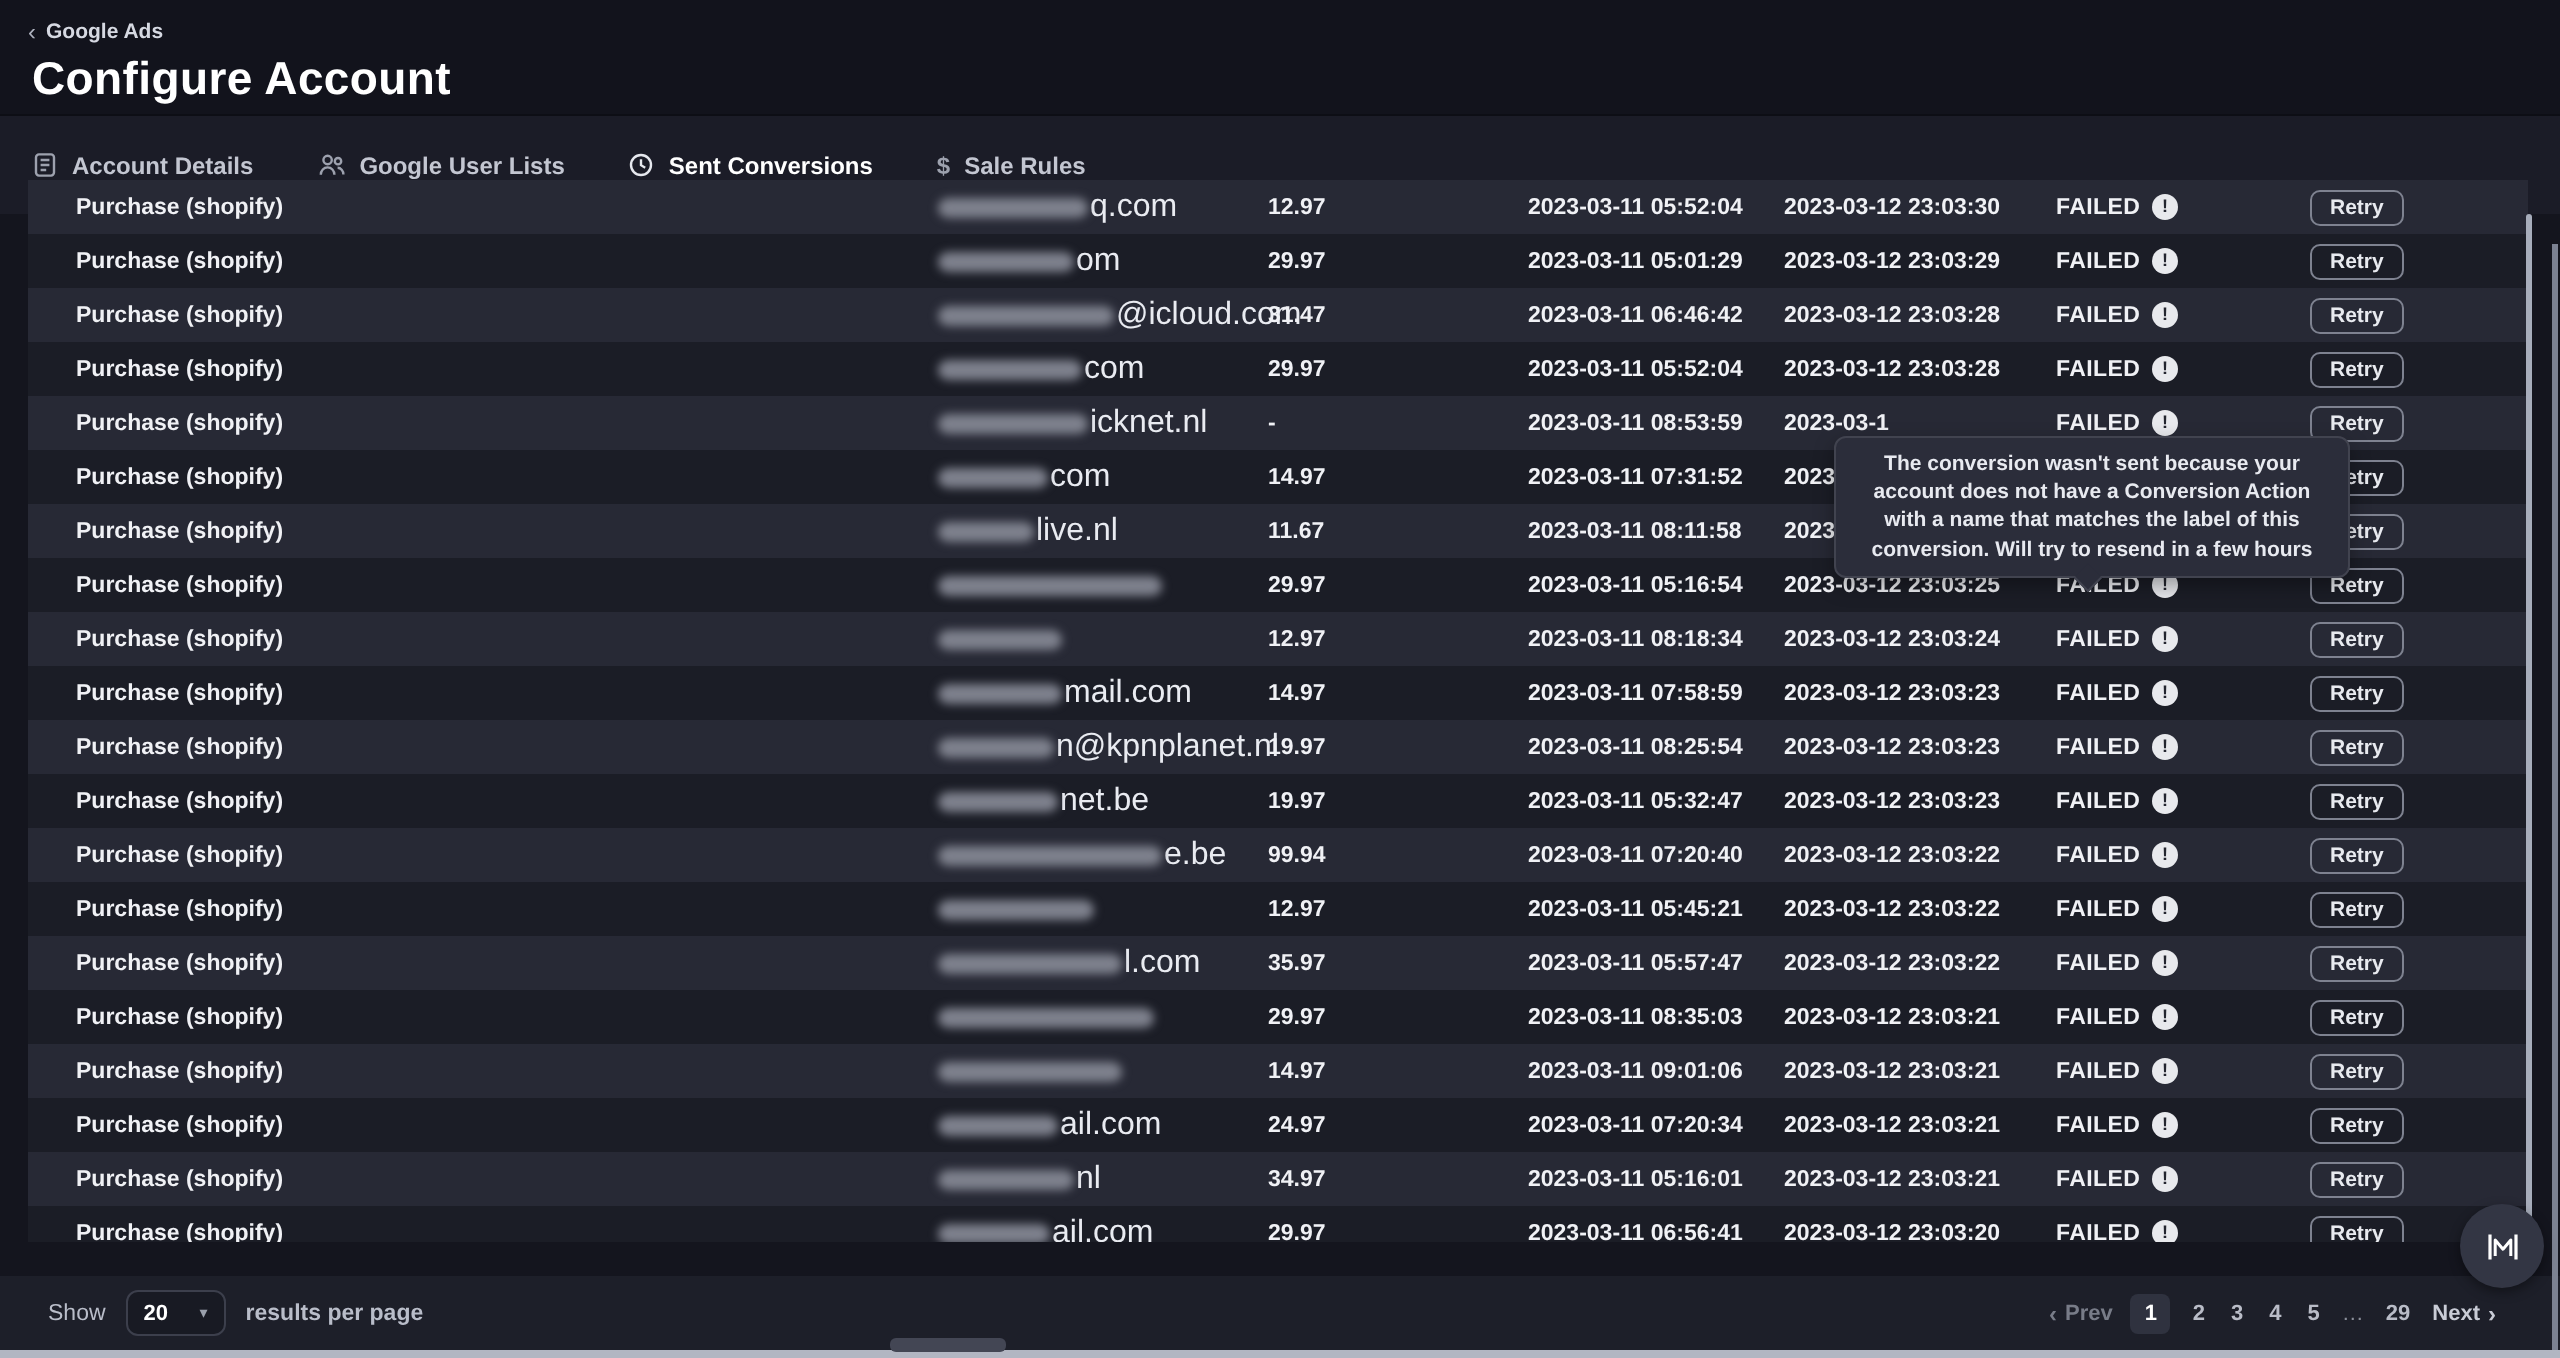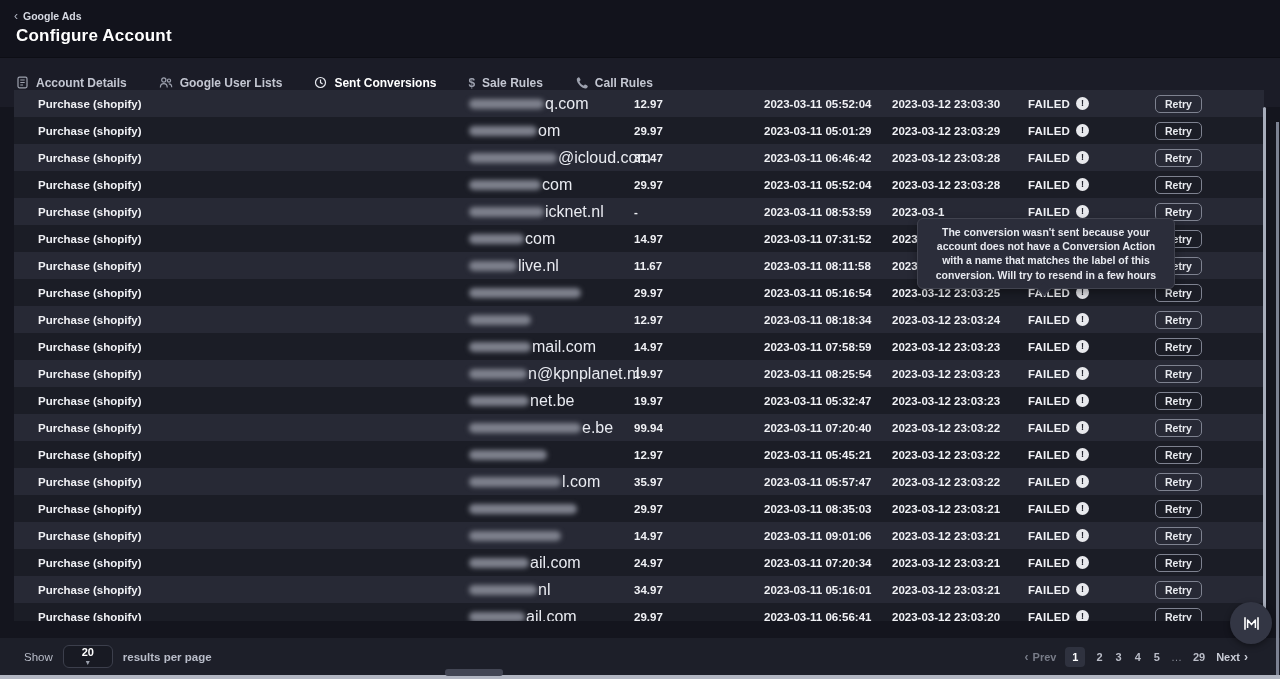--- a/index.html
+++ b/index.html
@@ -33,21 +33,21 @@
     background:var(--header-bg);
   }
   .breadcrumb{
     position:absolute;left:14px;top:10px;
     display:flex;align-items:center;gap:5px;
     font-size:10.5px;font-weight:700;color:#d6d9e2;cursor:pointer;
   }
   .breadcrumb .chev{font-size:12px;color:#aeb2bf;font-weight:400;line-height:10px;}
   .page-title{
     position:absolute;left:16px;top:26px;
-    font-size:17px;font-weight:800;letter-spacing:.2px;color:#ffffff;
+    font-size:23px;font-weight:800;letter-spacing:.2px;color:#ffffff;
   }
   
   .tab-bar{
     position:absolute;left:0;top:57px;width:1280px;height:50px;
     background:#1b1c27;border-top:1px solid #0d0e15;
     display:flex;align-items:stretch;gap:28px;padding-left:14px;
   }
   .tab{
     display:flex;align-items:center;gap:7px;
     font-size:12px;font-weight:600;color:#c3c6d1;
@@ -108,21 +108,21 @@
     position:absolute;left:0;top:638px;width:1280px;height:37px;
     background:var(--panel-bg);
     display:flex;align-items:center;
     font-size:11.5px;color:var(--text-dim);
   }
   .footer .show-label{margin-left:24px;}
   .pagesize-select{
     margin-left:10px;width:50px;height:23px;
     background:#181a23;border:1px solid var(--border-soft);border-radius:6px;
     display:flex;align-items:center;justify-content:space-between;
-    padding:0 8px;cursor:pointer;color:#ffffff;font-weight:700;font-size:11px;flex-direction:column;
+    padding:0 8px;cursor:pointer;color:#ffffff;font-weight:700;font-size:11px;
   }
   .pagesize-select .sel-chev{color:#9aa0ac;font-size:8px;font-weight:400;}
   .results-label{margin-left:10px;font-weight:bold;}
   .pagination{
     position:absolute;right:32px;top:0;height:37px;
     display:flex;align-items:center;gap:9px;font-size:11px;
   }
   .page-link{color:#b9bcc7;cursor:pointer;font-weight:600;padding:0 2px;}
   .page-link.active{
     background:#2f323f;color:#ffffff;border-radius:4px;
@@ -185,28 +185,20 @@
         </svg>
       </span>
       <span>Sent Conversions</span>
     </div>
     <div class="tab">
       <span class="t-icon">
         <span class="dollar">$</span>
       </span>
       <span>Sale Rules</span>
     </div>
-    <div class="tab">
-      <span class="t-icon">
-        <svg width="13" height="13" viewBox="0 0 13 13" fill="currentColor">
-          <path d="M3.7 1.3c.6 0 2.2 2.3 1.8 2.9-.3.5-1.1 1-1.1 1s.6 1.7 1.7 2.8c1.1 1.1 2.8 1.7 2.8 1.7s.5-.8 1-1.1c.6-.4 2.9 1.2 2.9 1.8 0 .6-1.1 2-1.9 2-1.6.2-4.1-1-6.1-3C2.8 7.4 1.6 4.9 1.8 3.3c0-.8 1.4-2 1.9-2z"></path>
-        </svg>
-      </span>
-      <span>Call Rules</span>
-    </div>
   </div>
 
 <div class="table-wrap">
   <div id="tbody">
       <div class="row row-light">
         <div>Purchase (shopify)</div>
         <div class="cell-email">
           <span class="blur-blob" style="width: 75px;"></span>
           <span class="email-suffix">q.com</span>
         </div>

